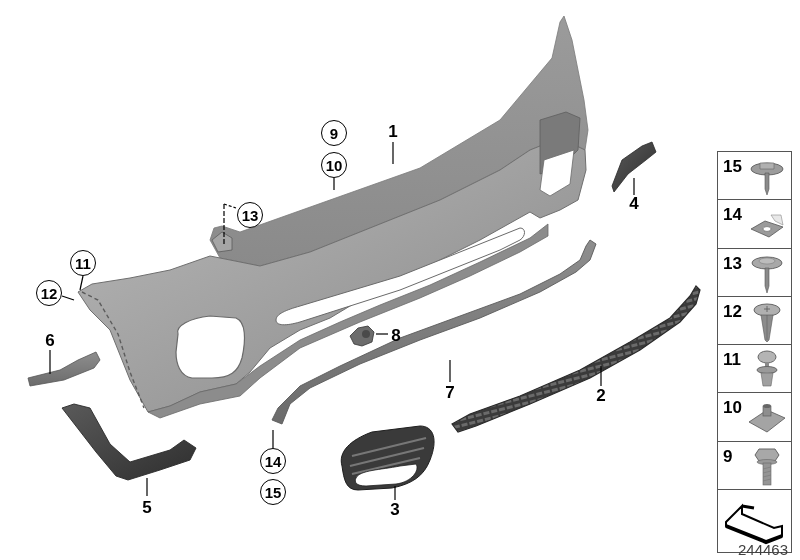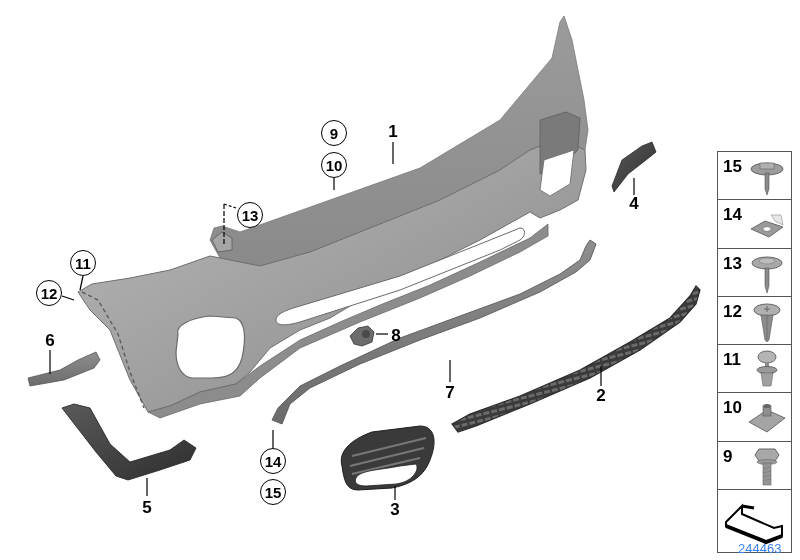--- a/index.html
+++ b/index.html
@@ -15,21 +15,21 @@
              transform: translate(-50%, -50%); background: #fff;
              font-family: "Liberation Sans", sans-serif; }
   .legend { position: absolute; left: 717px; top: 151px; width: 75px;
             border: 1px solid #555; box-sizing: border-box; background: #fff; }
   .legend-cell { position: relative; height: 48.3px; border-bottom: 1px solid #555; box-sizing: border-box; }
   .legend-cell:last-child { border-bottom: none; height: 62px; }
   .legend-num { position: absolute; left: 5px; top: 5px; font-weight: bold; font-size: 17px;
                 color: #000; font-family: "Liberation Sans", sans-serif; }
   .legend-icon { position: absolute; right: 4px; top: 3px; width: 40px; height: 42px; }
   .legend-arrow { position: absolute; left: 6px; top: 6px; width: 62px; height: 50px; }
-  .diagram-id { position: absolute; left: 738px; top: 541px; font-size: 13px; color: #3b82f6;
+  .diagram-id { position: absolute; left: 738px; top: 541px; font-size: 15px; color: #404040;
                 font-family: "Liberation Sans", sans-serif; }
 </style>
 </head>
 <body>
 
 <svg id="diagram" viewBox="0 0 800 560" xmlns="http://www.w3.org/2000/svg">
   <defs>
     <linearGradient id="gBumper" x1="0" y1="0" x2="1" y2="1">
       <stop offset="0" stop-color="#b9b9b9"></stop>
       <stop offset="0.45" stop-color="#a3a3a3"></stop>

